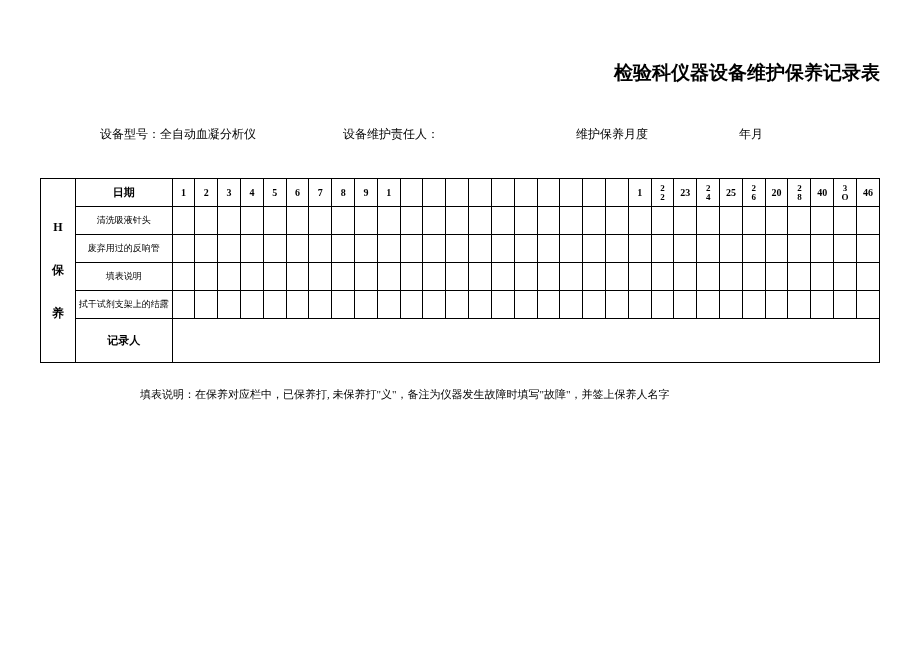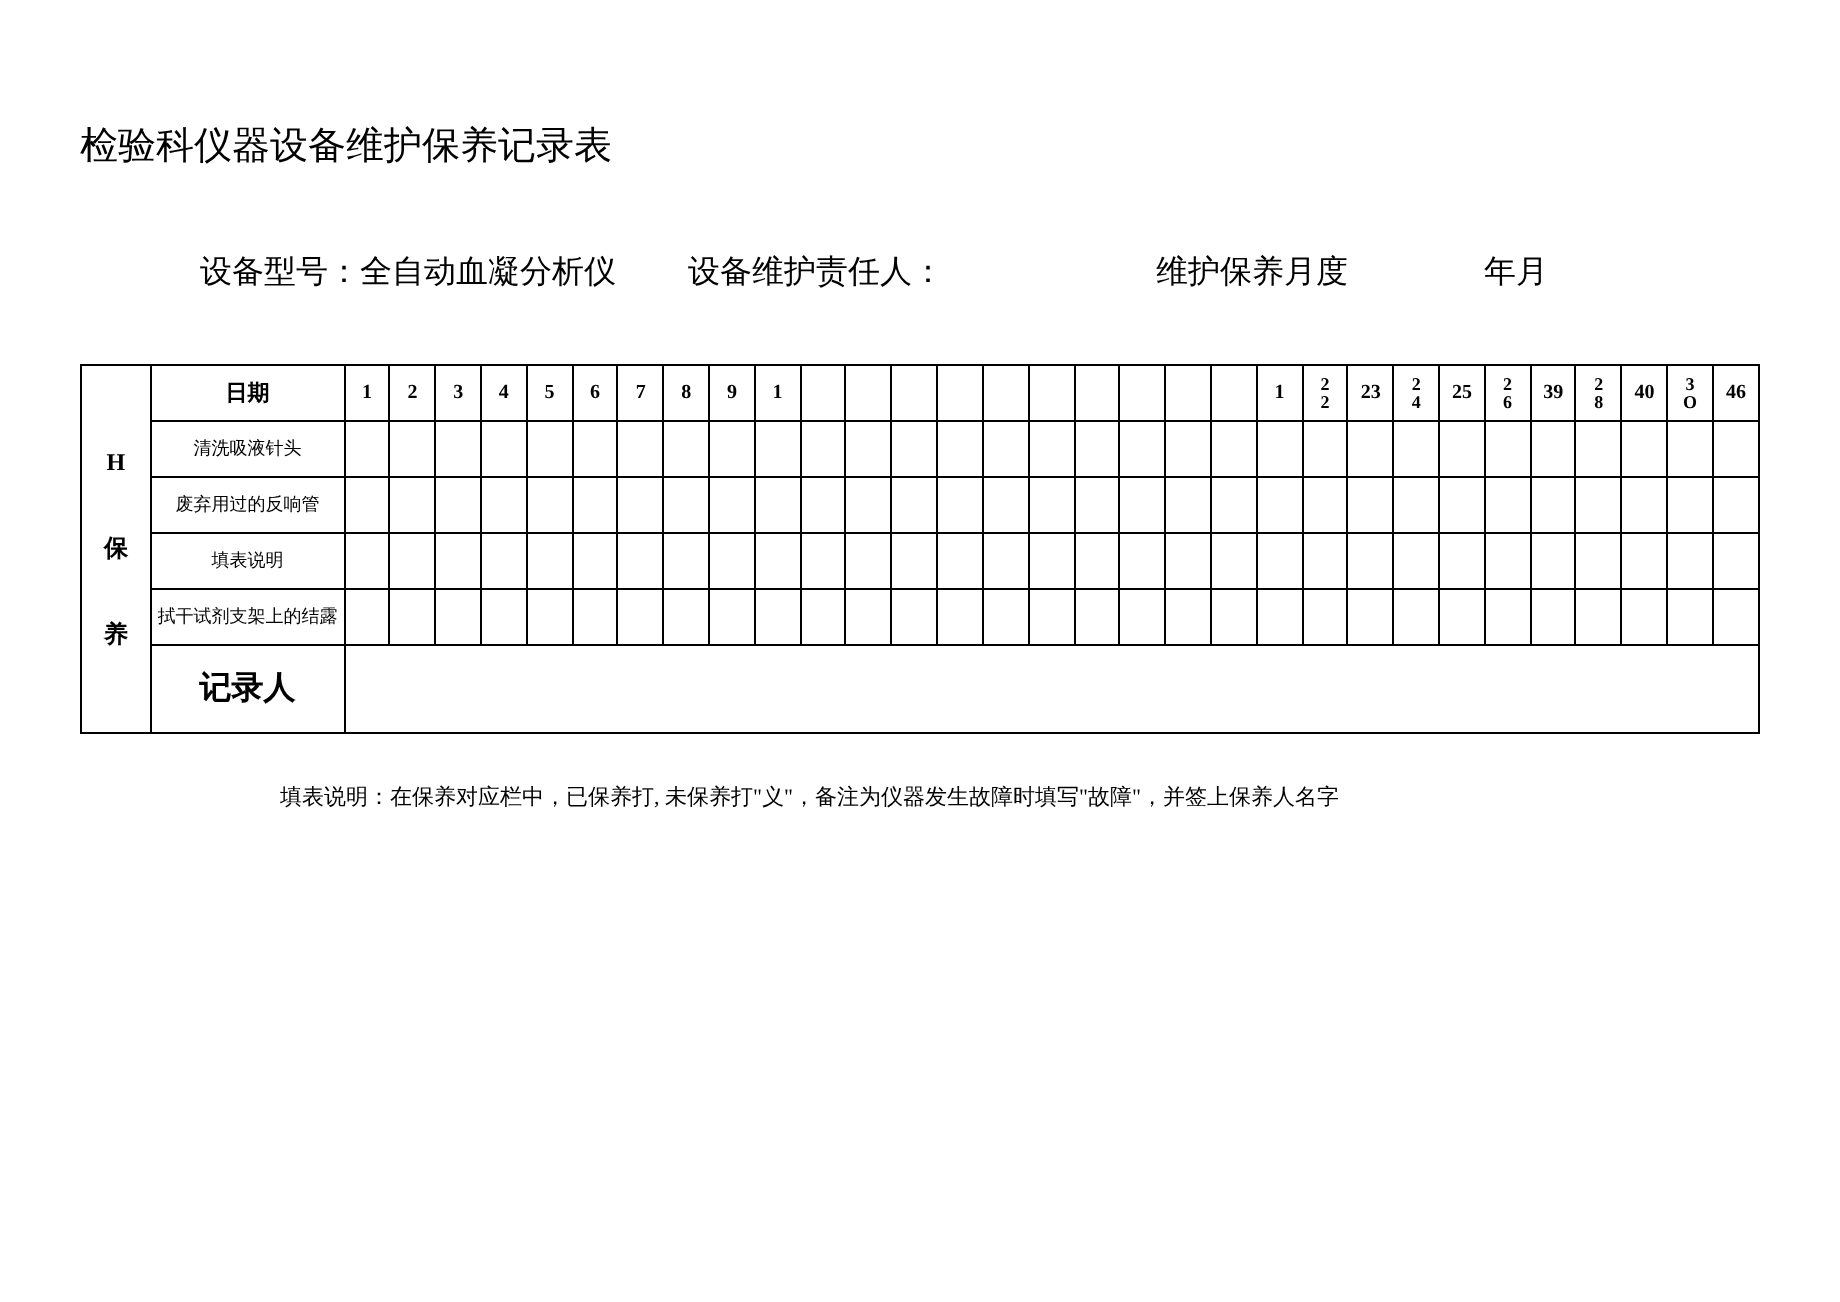--- a/index.html
+++ b/index.html
@@ -8,27 +8,27 @@
       box-sizing: border-box;
     }
     body {
       font-family: "SimSun", "宋体", serif;
       background: #ffffff;
       width: 920px;
       height: 651px;
       padding: 60px 40px 0 40px;
     }
     .title {
-      text-align: left;
+      text-align: right;
       font-size: 19px;
-      font-weight: normal;
+      font-weight: bold;
       margin-bottom: 40px;
     }
     .info-row {
-      font-size: 16px;
+      font-size: 12px;
       margin-bottom: 35px;
       padding-left: 60px;
     }
     .info-row span {
       display: inline-block;
     }
     .info-model { width: 240px; }
     .info-person { width: 230px; }
     .info-month { width: 160px; }
     .info-date { }
@@ -62,21 +62,21 @@
       font-size: 9px;
       line-height: 1.2;
       padding: 2px 1px;
       margin-left: 28px;
     }
     .date-header {
       font-weight: bold;
       font-size: 11px;
     }
     .recorder-row td.row-label {
-      font-size: 16px;
+      font-size: 11px;
       font-weight: bold;
       height: 44px;
     }
     .recorder-row td {
       height: 44px;
     }
     .stacked {
       line-height: 1.0;
       font-size: 9px;
     }
@@ -158,21 +158,21 @@
       <td></td>
       <td></td>
       <td></td>
       <td></td>
       <td>1</td>
       <td class="stacked">2<br>2</td>
       <td>23</td>
       <td class="stacked">2<br>4</td>
       <td>25</td>
       <td class="stacked">2<br>6</td>
-      <td>39</td>
+      <td>20</td>
       <td class="stacked">2<br>8</td>
       <td>40</td>
       <td class="stacked">3<br>O</td>
       <td>46</td>
     </tr>
     <tr>
       <td class="row-label">清洗吸液针头</td>
       <td></td>
           <td></td>
           <td></td>

